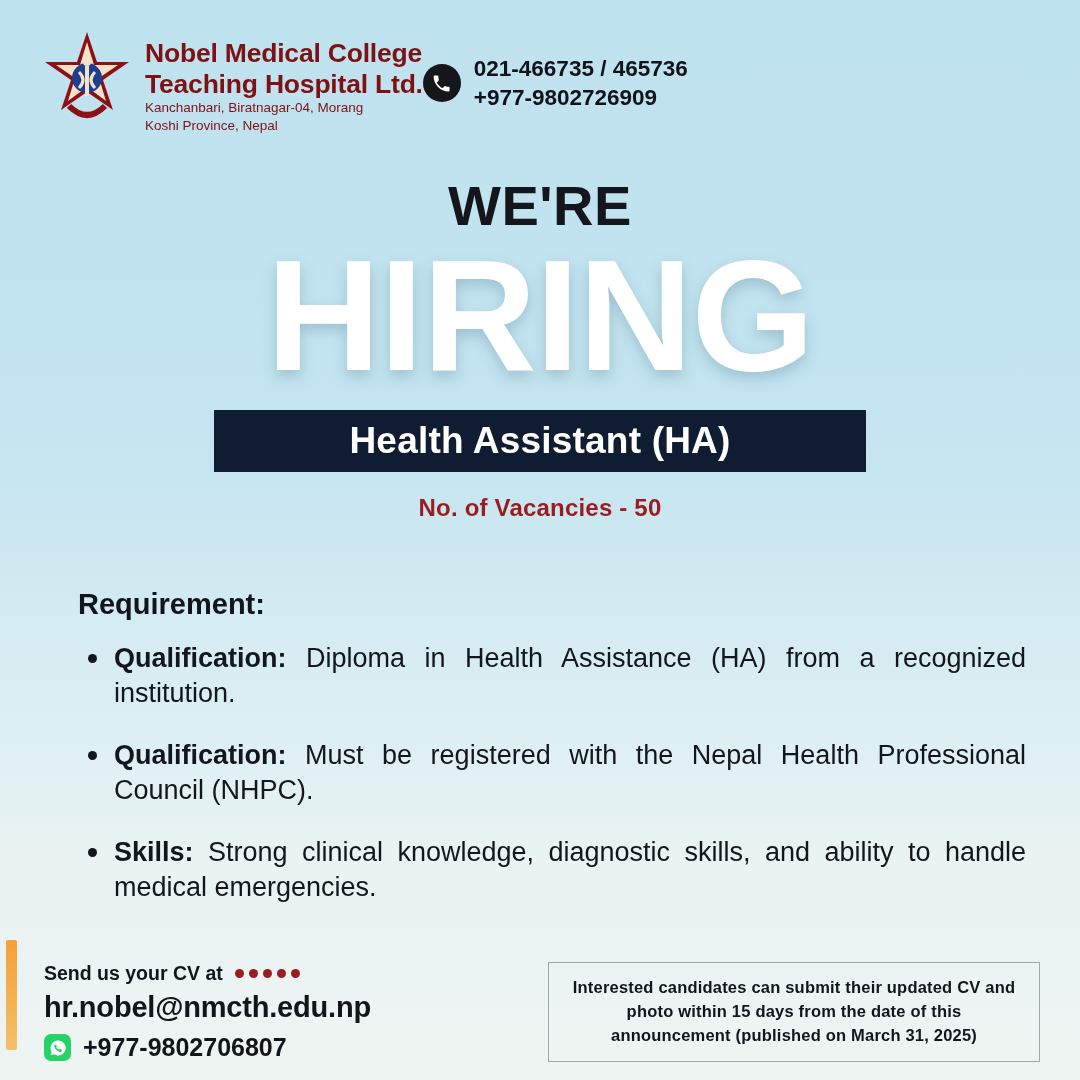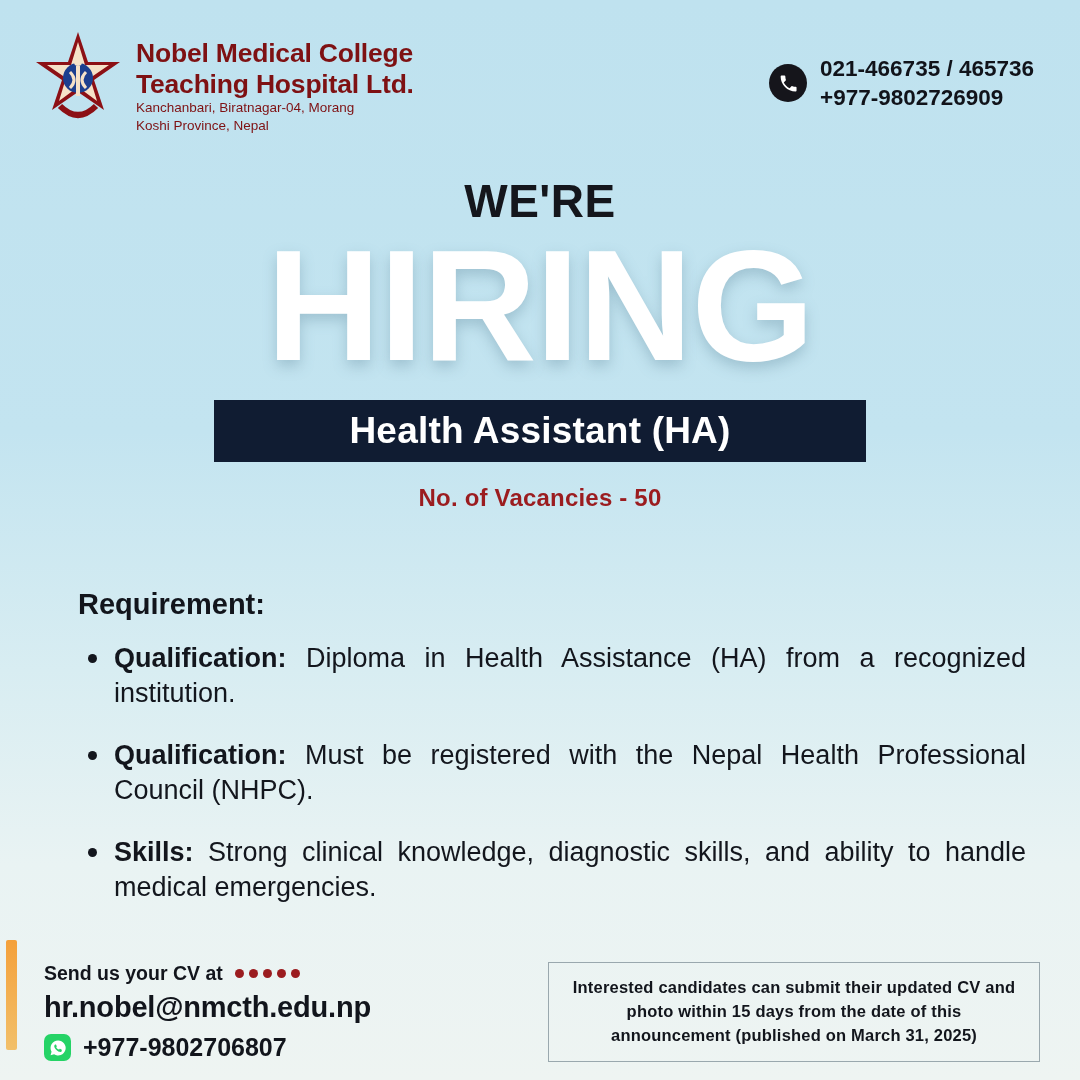--- a/index.html
+++ b/index.html
@@ -10,22 +10,22 @@
   }
   .poster {
     position: relative;
     width: 1080px; height: 1080px;
     background: linear-gradient(180deg, #bfe2ef 0%, #c3e4f0 40%, #d8edf2 62%, #e9f3f3 80%, #eef4f2 100%);
   }
 
   
   .header {
     position: absolute; top: 28px; left: 0; width: 100%;
-    display: flex; justify-content: space-between; align-items: flex-start;
-    padding: 0 46px 0 34px;
+    display: flex; align-items: flex-start;
+    padding: 0 46px 0 43px;
   }
   .brand { display: flex; align-items: flex-start; gap: 14px; }
   .logo { width: 88px; height: 100px; position: relative; flex: 0 0 auto; }
   .brand-text { padding-top: 10px; }
   .brand-name {
     font-size: 26.5px; font-weight: bold; color: #7e1113; line-height: 1.16;
     letter-spacing: -0.2px;
   }
   .brand-addr {
     font-size: 13.5px; font-weight: normal; color: #7e1113; line-height: 1.3;
@@ -34,21 +34,21 @@
   .phone-badge {
     width: 38px; height: 38px; border-radius: 50%; background: #15151b;
     display: flex; align-items: center; justify-content: center; flex: 0 0 auto;
   }
   .phone-badge svg { width: 21px; height: 21px; fill: #ffffff; }
   .contact-lines { font-size: 22.5px; font-weight: bold; color: #11131a; line-height: 1.3; }
 
   
   .hero { position: absolute; top: 178px; left: 0; width: 100%; text-align: center; }
   .were {
-    font-size: 46px; font-weight: 900; color: #14161c; letter-spacing: 0.5px;
+    font-size: 56px; font-weight: 900; color: #14161c; letter-spacing: 0.5px;
     line-height: 1;
   }
   .hiring {
     margin-top: 2px;
     font-size: 158px; font-weight: 900; color: #ffffff; letter-spacing: -1px;
     line-height: 1.0;
     text-shadow: 0 6px 14px rgba(90,130,150,.35);
   }
   .position-bar {
     margin: 16px auto 0;

